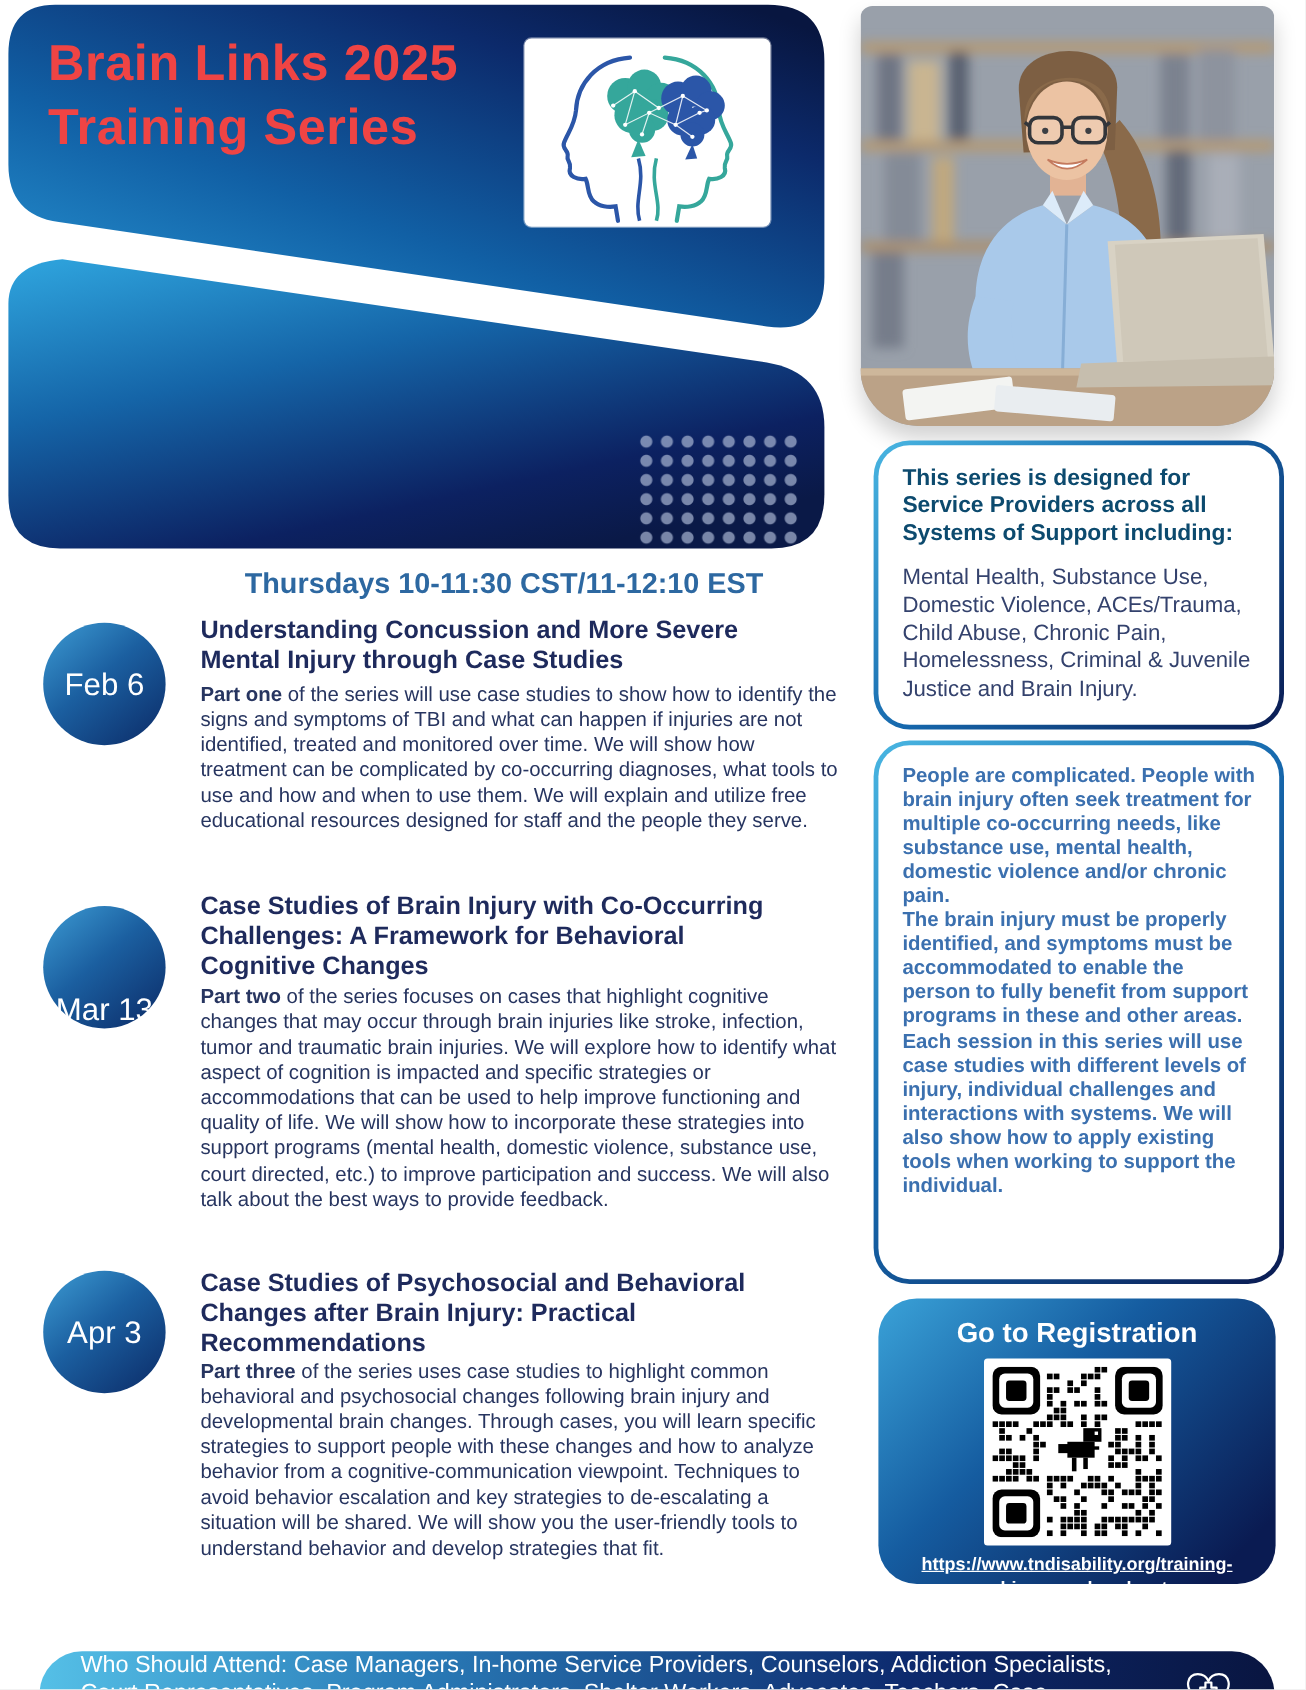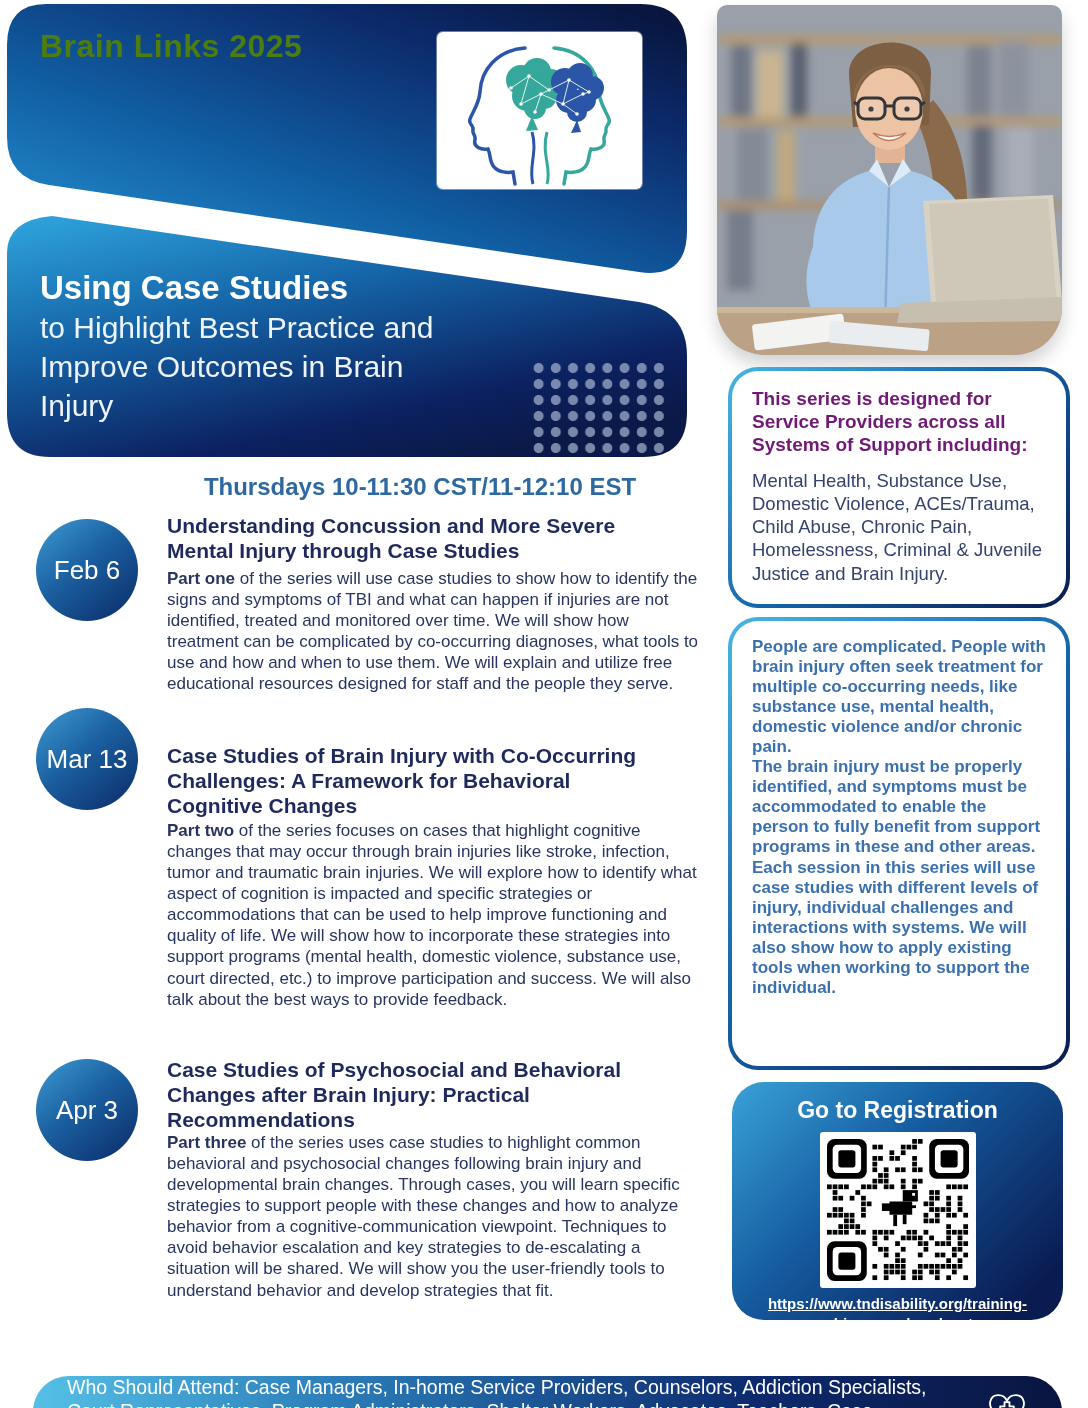--- a/index.html
+++ b/index.html
@@ -1,21 +1,21 @@
 <!DOCTYPE html>
 <html><head>
 <meta charset="utf-8">
 <style>
   html,body{margin:0;padding:0;background:#e8e8e8;}
   .page{position:relative;width:1088px;height:1408px;background:#ffffff;margin:0 auto;overflow:hidden;
         font-family:"Liberation Sans",sans-serif;}
 
   
   .hero-svg{position:absolute;left:0;top:0;width:705px;height:462px;}
-  .hero-title{position:absolute;left:40px;top:26px;color:#4d7c0f;font-size:32px;font-weight:700;
+  .hero-title{position:absolute;left:40px;top:26px;color:#ef4444;font-size:42px;font-weight:700;
               line-height:1.27;letter-spacing:.5px;}
   .logo-box{position:absolute;left:437px;top:32px;width:205px;height:157px;background:#ffffff;
             border-radius:6px;box-shadow:0 0 0 1px rgba(255,255,255,.4);}
   .banner-text{position:absolute;left:40px;top:268px;width:400px;color:#ffffff;}
   .banner-line1{font-size:33px;font-weight:700;line-height:1.2;}
   .banner-rest{font-size:30px;font-weight:400;line-height:1.3;color:#eef4fb;}
   .dots{position:absolute;left:530px;top:360px;width:140px;height:96px;
         background-image:radial-gradient(circle,rgba(173,186,214,.68) 4.6px,rgba(173,186,214,0) 5.4px);
         background-size:17.2px 16px;}
 
@@ -31,21 +31,21 @@
               display:flex;align-items:center;justify-content:center;color:#fff;font-size:26px;}
   .session-title{position:absolute;left:167px;width:520px;color:#1e2a5c;font-size:21px;font-weight:700;line-height:1.2;}
   .session-body{position:absolute;left:167px;width:532px;color:#273560;font-size:17px;line-height:1.24;}
   .lead{font-weight:700;}
 
   
   .gbox{position:absolute;border-radius:30px;padding:4px;
         background:linear-gradient(135deg,#49b6e2 0%,#1668ad 45%,#0a1b52 100%);}
   .gbox-inner{background:#ffffff;border-radius:26px;height:100%;box-sizing:border-box;padding:16px 20px 18px 20px;}
   .audience-box{left:728px;top:367px;width:334px;height:233px;}
-  .audience-heading{color:#701a75;font-size:19px;font-weight:700;line-height:1.22;}
+  .audience-heading{color:#0c4a6e;font-size:19px;font-weight:700;line-height:1.22;}
   .audience-body{color:#34426d;font-size:18.5px;line-height:1.26;margin-top:12px;}
   .about-box{left:728px;top:617px;width:334px;height:445px;}
   .about-box p{margin:0;color:#3b70af;font-size:17px;font-weight:700;line-height:1.18;}
 
   .reg-box{position:absolute;left:732px;top:1082px;width:331px;height:238px;border-radius:32px;
            background:linear-gradient(135deg,#3aa2d8 0%,#155ca0 40%,#0a1b52 90%);
            text-align:center;color:#fff;}
   .reg-heading{font-size:23px;font-weight:700;margin-top:15px;text-align:center;}
   .qr-wrap{width:156px;height:156px;background:#ffffff;margin:8px auto 6px auto;border-radius:3px;
            display:flex;align-items:center;justify-content:center;}
@@ -78,20 +78,21 @@
         <stop offset="0.8" stop-color="#0c2161"></stop>
           <stop offset="1" stop-color="#0a1947"></stop>
       </linearGradient>
     </defs>
     <path d="M46,4 H640 Q687,4 687,51 V231 Q687,279 639,272 L49,185 Q7,179 7,137 V45 Q7,4 46,4 Z" fill="url(#gHead)"></path>
     <path d="M52,216 L639,302 Q687,310 687,356 V412 Q687,457 643,457 H50 Q7,457 7,413 V253 Q7,220 52,216 Z" fill="url(#gBan)"></path>
   </svg>
 
   <div class="hero-title">
     <div>Brain Links 2025</div>
+    <div>Training Series</div>
   </div>
 
   <div class="logo-box">
     <svg viewBox="0 0 205 157" width="205" height="157" aria-hidden="true">
       <path d="M88,16 C60,18 44,38 43,60 C42,72 36,79 33,87 C31,92 37,93 36,98 C35,102 39,103 38,108 C36,115 44,118 51,117 C54,123 52,131 58,136 C62,140 70,141 76,140 L78,152" fill="none" stroke="#2b56a8" stroke-width="3.5" stroke-linecap="round"></path>
       <path d="M88,16 C60,18 44,38 43,60 C42,72 36,79 33,87 C31,92 37,93 36,98 C35,102 39,103 38,108 C36,115 44,118 51,117 C54,123 52,131 58,136 C62,140 70,141 76,140 L78,152" fill="none" stroke="#35a79b" stroke-width="3.5" stroke-linecap="round" transform="translate(205,0) scale(-1,1)"></path>
       <g fill="#35a79b">
         <circle cx="84" cy="48" r="15"></circle>
           <circle cx="100" cy="40" r="14"></circle>
           <circle cx="114" cy="50" r="13"></circle>
@@ -130,24 +131,20 @@
           <circle cx="126" cy="72" r="1.8"></circle>
           <circle cx="146" cy="62" r="1.8"></circle>
         <circle cx="98" cy="80" r="1.8"></circle>
           <circle cx="140" cy="82" r="1.8"></circle>
       </g>
       <path d="M95,100 C101,120 91,135 96,152" fill="none" stroke="#2b56a8" stroke-width="3"></path>
       <path d="M110,100 C104,122 115,136 110,152" fill="none" stroke="#35a79b" stroke-width="3"></path>
     </svg>
   </div>
 
-  <div class="banner-text">
-    <div class="banner-line1">Using Case Studies</div>
-    <div class="banner-rest">to Highlight Best Practice and Improve Outcomes in Brain Injury</div>
-  </div>
 
   <div class="dots"></div>
 
   <div class="photo">
     <svg viewBox="0 0 345 350" width="345" height="350" aria-hidden="true">
       <defs>
           <filter id="blur5" x="-20%" y="-20%" width="140%" height="140%">
             <feGaussianBlur stdDeviation="5"></feGaussianBlur>
           </filter>
         </defs>
@@ -204,21 +201,21 @@
   <div class="schedule-heading">Thursdays 10-11:30 CST/11-12:10 EST</div>
 
   <div class="date-badge" style="top:519px;">
     <span>Feb 6</span>
   </div>
   <div class="session-title" style="top:513px;">Understanding Concussion and More Severe Mental Injury through Case Studies</div>
   <div class="session-body" style="top:568px;">
     <span class="lead">Part one</span><span> of the series will use case studies to show how to identify the signs and symptoms of TBI and what can happen if injuries are not identified, treated and monitored over time. We will show how treatment can be complicated by co-occurring diagnoses, what tools to use and how and when to use them. We will explain and utilize free educational resources designed for staff and the people they serve.</span>
   </div>
 
-  <div class="date-badge" style="top:708px;">
+  <div class="date-badge" style="top:755px;align-items:flex-end;">
     <span>Mar 13</span>
   </div>
   <div class="session-title" style="top:743px;width:480px;">Case Studies of Brain Injury with Co-Occurring Challenges: A Framework for Behavioral Cognitive Changes</div>
   <div class="session-body" style="top:820px;">
     <span class="lead">Part two</span><span> of the series focuses on cases that highlight cognitive changes that may occur through brain injuries like stroke, infection, tumor and traumatic brain injuries. We will explore how to identify what aspect of cognition is impacted and specific strategies or accommodations that can be used to help improve functioning and quality of life. We will show how to incorporate these strategies into support programs (mental health, domestic violence, substance use, court directed, etc.) to improve participation and success. We will also talk about the best ways to provide feedback.</span>
   </div>
 
   <div class="date-badge" style="top:1059px;">
     <span>Apr 3</span>
   </div>

